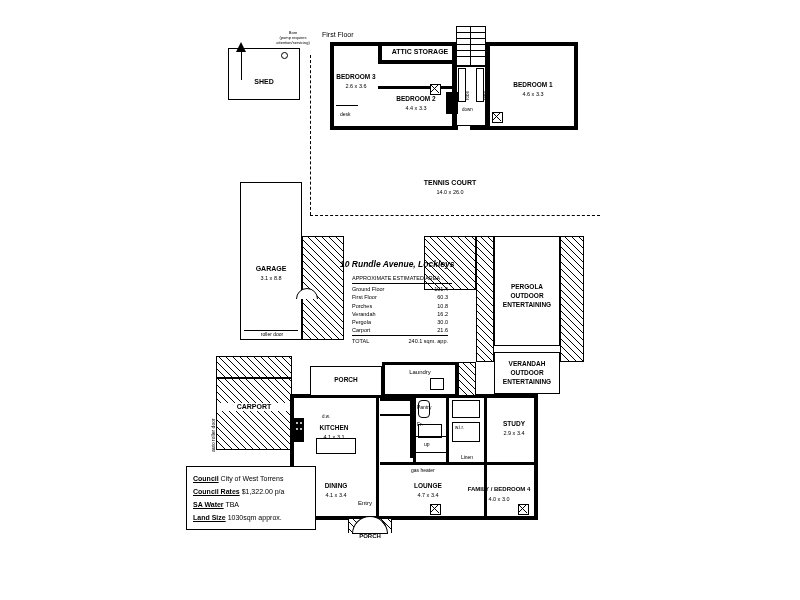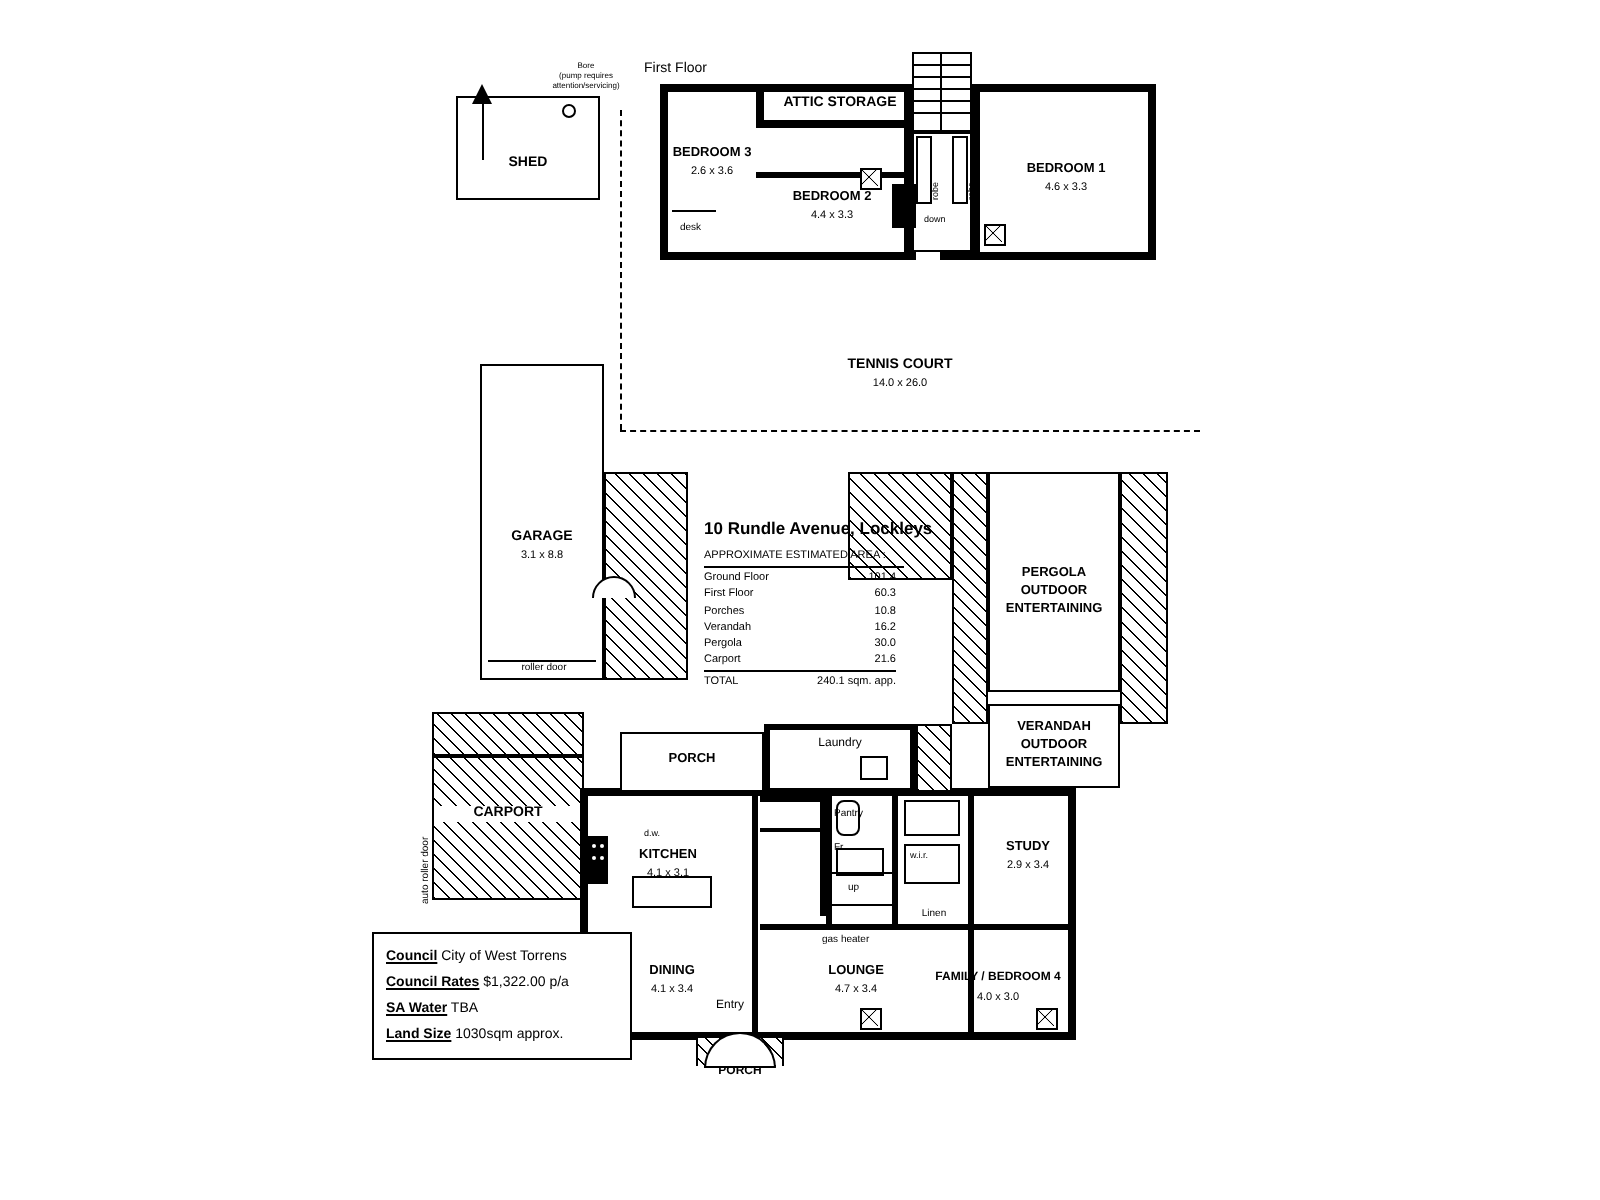--- a/index.html
+++ b/index.html
@@ -123,21 +123,21 @@
   <div class="abs thinfill" style="left:494px;top:236px;width:66px;height:110px;"></div>
   <div class="lbl ctr b" style="left:494px;top:282px;width:66px;font-size:6.5px;line-height:9px;">PERGOLA
 OUTDOOR
 ENTERTAINING</div>
 
   <div class="abs thinfill" style="left:494px;top:352px;width:66px;height:42px;"></div>
   <div class="lbl ctr b" style="left:494px;top:359px;width:66px;font-size:6.5px;line-height:9px;">VERANDAH
 OUTDOOR
 ENTERTAINING</div>
 
-  <div class="lbl b" style="left:352px;top:260px;font-size:8.5px;">10 Rundle Avenue, Lockleys</div>
+  <div class="lbl b" style="left:340px;top:260px;font-size:8.5px;font-style:italic;">10 Rundle Avenue, Lockleys</div>
   <div class="areatable" style="left:352px;top:274px;">
     <div class="areahdr">APPROXIMATE ESTIMATED AREA :</div>
     <div class="row">
         <span>Ground Floor</span>
         <span>101.4</span>
       </div>
     <div class="row">
         <span>First Floor</span>
         <span>60.3</span>
       </div>

